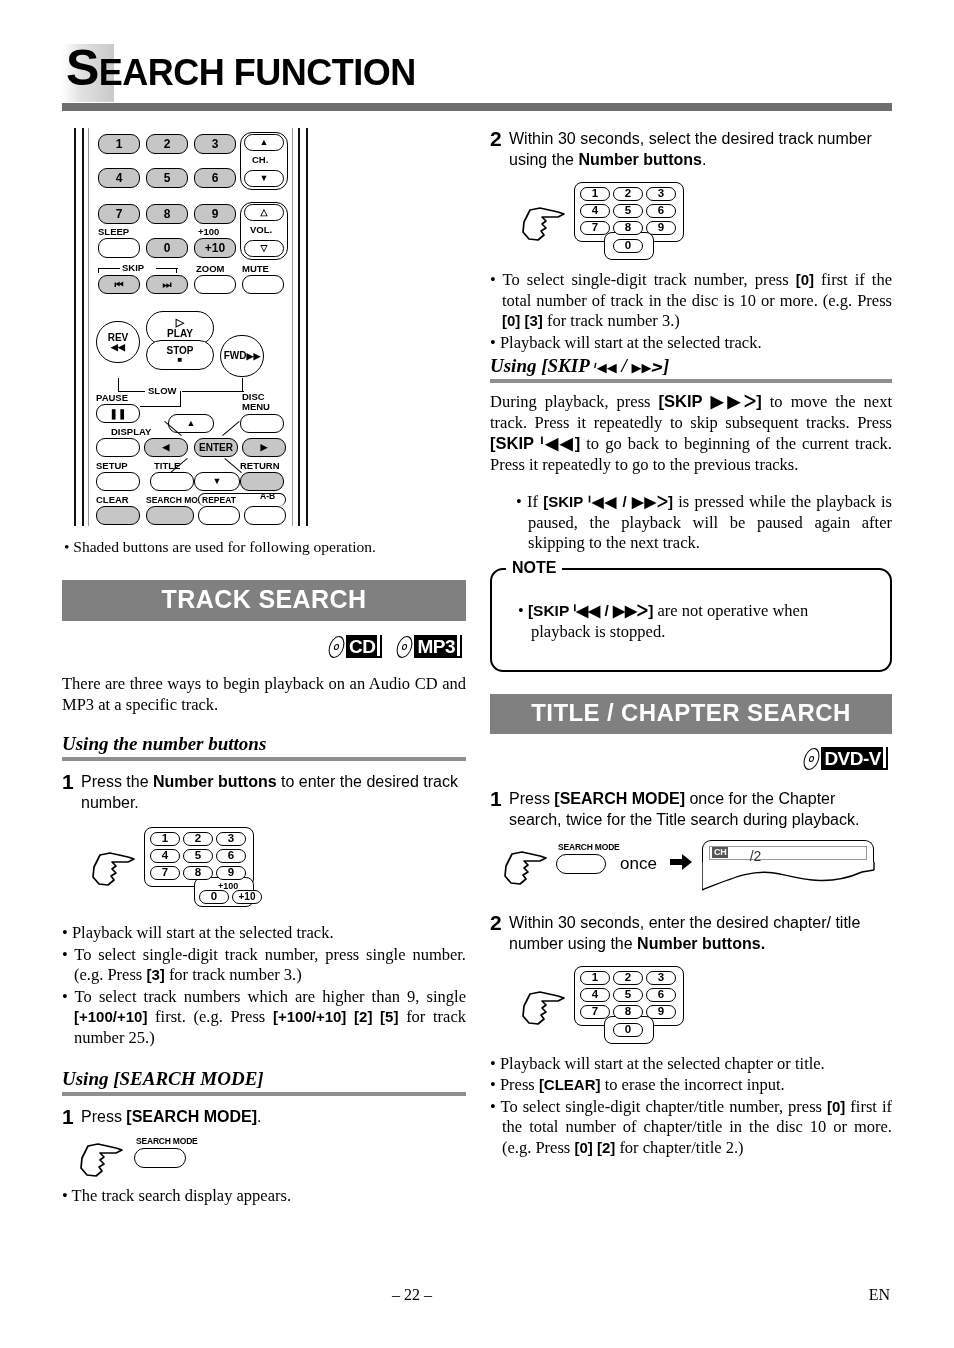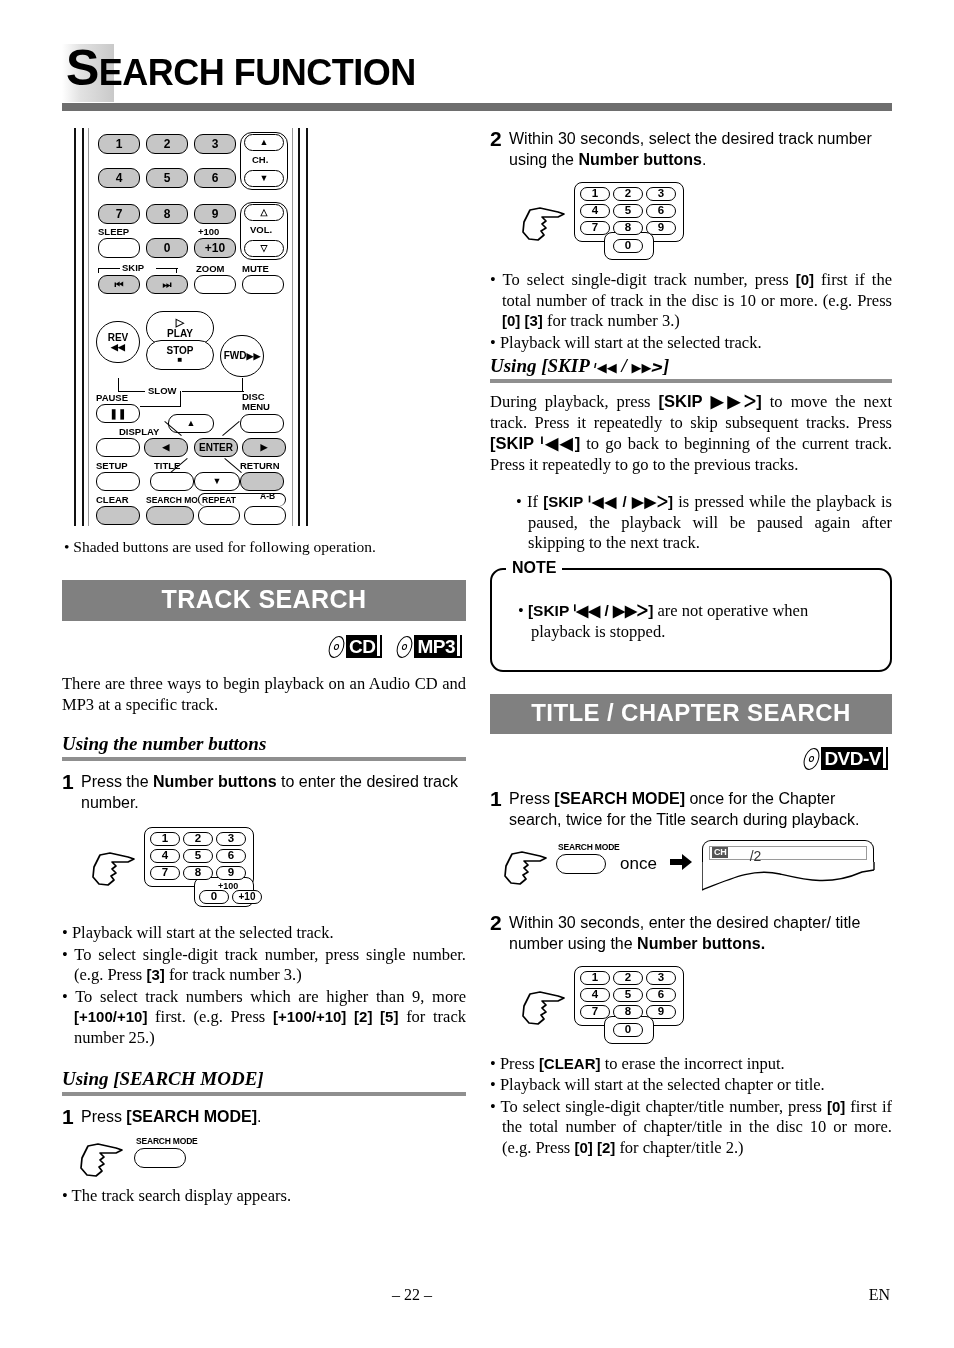--- a/index.html
+++ b/index.html
@@ -222,21 +222,21 @@
       <div class="rule-thin" style="left:48px;top:263px;width:27px;height:1.4px;"></div>
       <div class="lbl" style="left:78px;top:258px;">SLOW</div>
       <div class="rule-thin" style="left:112px;top:263px;width:62px;height:1.4px;"></div>
       <div class="rule-thin" style="left:110px;top:263px;width:1.4px;height:16px;"></div>
       <div class="rule-thin" style="left:70px;top:278px;width:41px;height:1.4px;"></div>
 
       <div class="lbl" style="left:26px;top:265px;">PAUSE</div>
       <div class="btn" style="left:26px;top:276px;width:44px;height:19px;">
         <span style="font-size:10px;">❚❚</span>
       </div>
-      <div class="lbl" style="left:32px;top:299px;padding-left:17px;">DISPLAY</div>
+      <div class="lbl" style="left:24px;top:299px;padding-left:17px;">DISPLAY</div>
       <div class="btn" style="left:26px;top:310px;width:44px;height:19px;"></div>
       <div class="lbl" style="left:26px;top:333px;">SETUP</div>
       <div class="btn" style="left:26px;top:344px;width:44px;height:19px;"></div>
       <div class="lbl" style="left:26px;top:367px;">CLEAR</div>
       <div class="btn sh" style="left:26px;top:378px;width:44px;height:19px;"></div>
 
       <div class="lbl" style="left:172px;top:264px;">
         <span>DISC</span><br>
         <span>MENU</span>
       </div>
@@ -312,21 +312,21 @@
         <div class="k" style="left:72px;top:39px;width:30px;height:14px;">9</div>
         <div class="plus" style="left:74px;top:54px;">+100</div>
         <div class="k" style="left:55px;top:63px;width:30px;height:14px;">0</div>
         <div class="k" style="left:88px;top:63px;width:30px;height:14px;font-size:10px;">+10</div>
       </div>
     </div>
 
     <ul class="bl">
       <li><span>Playback will start at the selected track.</span></li>
       <li><span>To select single-digit track number, press single number. (e.g. Press </span><b>[3]</b><span> for track number 3.)</span></li>
-      <li><span>To select track numbers which are higher than 9, more </span><b>[+100/+10]</b><span> first. (e.g. Press </span><b>[+100/+10] [2] [5]</b><span> for track number 25.)</span></li>
+      <li><span>To select track numbers which are higher than 9, single </span><b>[+100/+10]</b><span> first. (e.g. Press </span><b>[+100/+10] [2] [5]</b><span> for track number 25.)</span></li>
     </ul>
 
     <div class="sub-h" style="margin-top:20px;">Using [SEARCH MODE]</div>
     <div class="sub-rule"></div>
 
     <div class="step">
       <div class="num">1</div>
       <div class="txt"><span>Press </span><b>[SEARCH MODE]</b><span>.</span></div>
     </div>
 
@@ -460,22 +460,22 @@
         <div class="k" style="left:39px;top:22px;width:30px;height:14px;">5</div>
         <div class="k" style="left:72px;top:22px;width:30px;height:14px;">6</div>
         <div class="k" style="left:6px;top:39px;width:30px;height:14px;">7</div>
         <div class="k" style="left:39px;top:39px;width:30px;height:14px;">8</div>
         <div class="k" style="left:72px;top:39px;width:30px;height:14px;">9</div>
         <div class="k" style="left:39px;top:57px;width:30px;height:14px;">0</div>
       </div>
     </div>
 
     <ul class="bl" style="margin-top:2px;">
+      <li><span>Playback will start at the selected chapter or title.</span></li>
       <li><span>Press </span><b>[CLEAR]</b><span> to erase the incorrect input.</span></li>
-      <li><span>Playback will start at the selected chapter or title.</span></li>
       <li><span>To select single-digit chapter/title number, press </span><b>[0]</b><span> first if the total number of chapter/title in the disc 10 or more. (e.g. Press </span><b>[0] [2]</b><span> for chapter/title 2.)</span></li>
     </ul>
 
   </div>
 
   <div class="foot">
     <span class="pg">– 22 –</span>
     <span class="en">EN</span>
   </div>
 

